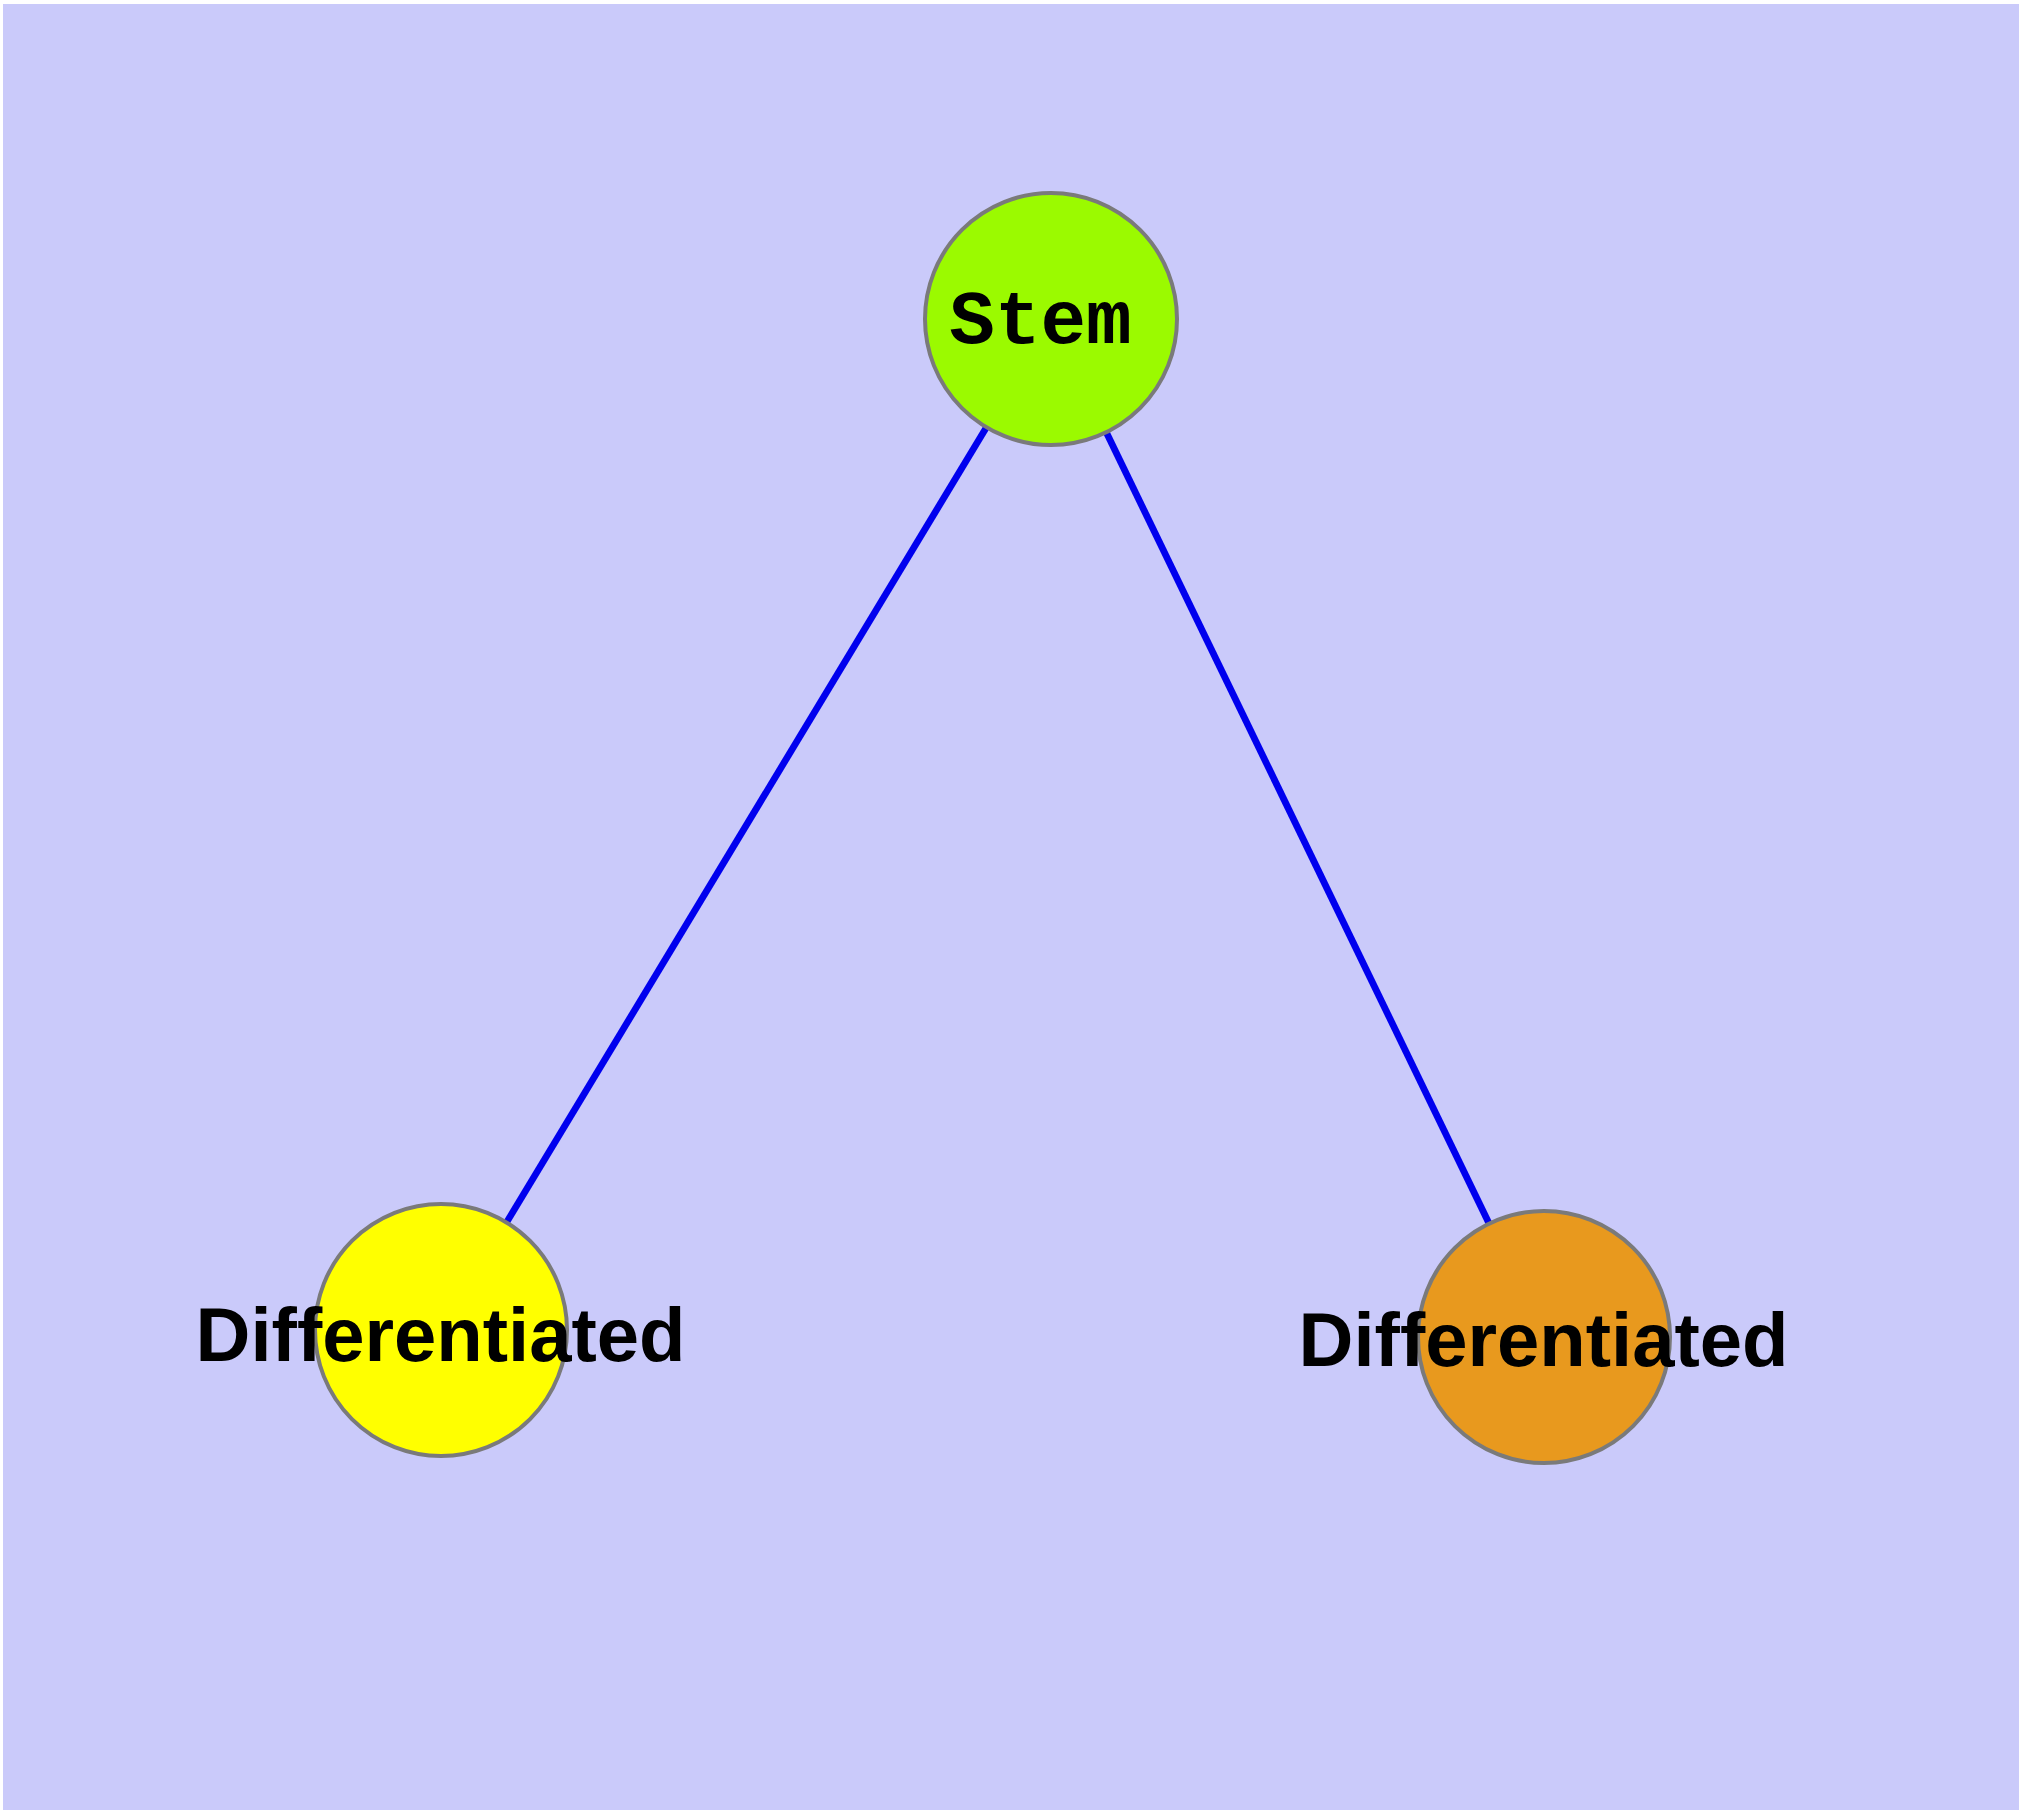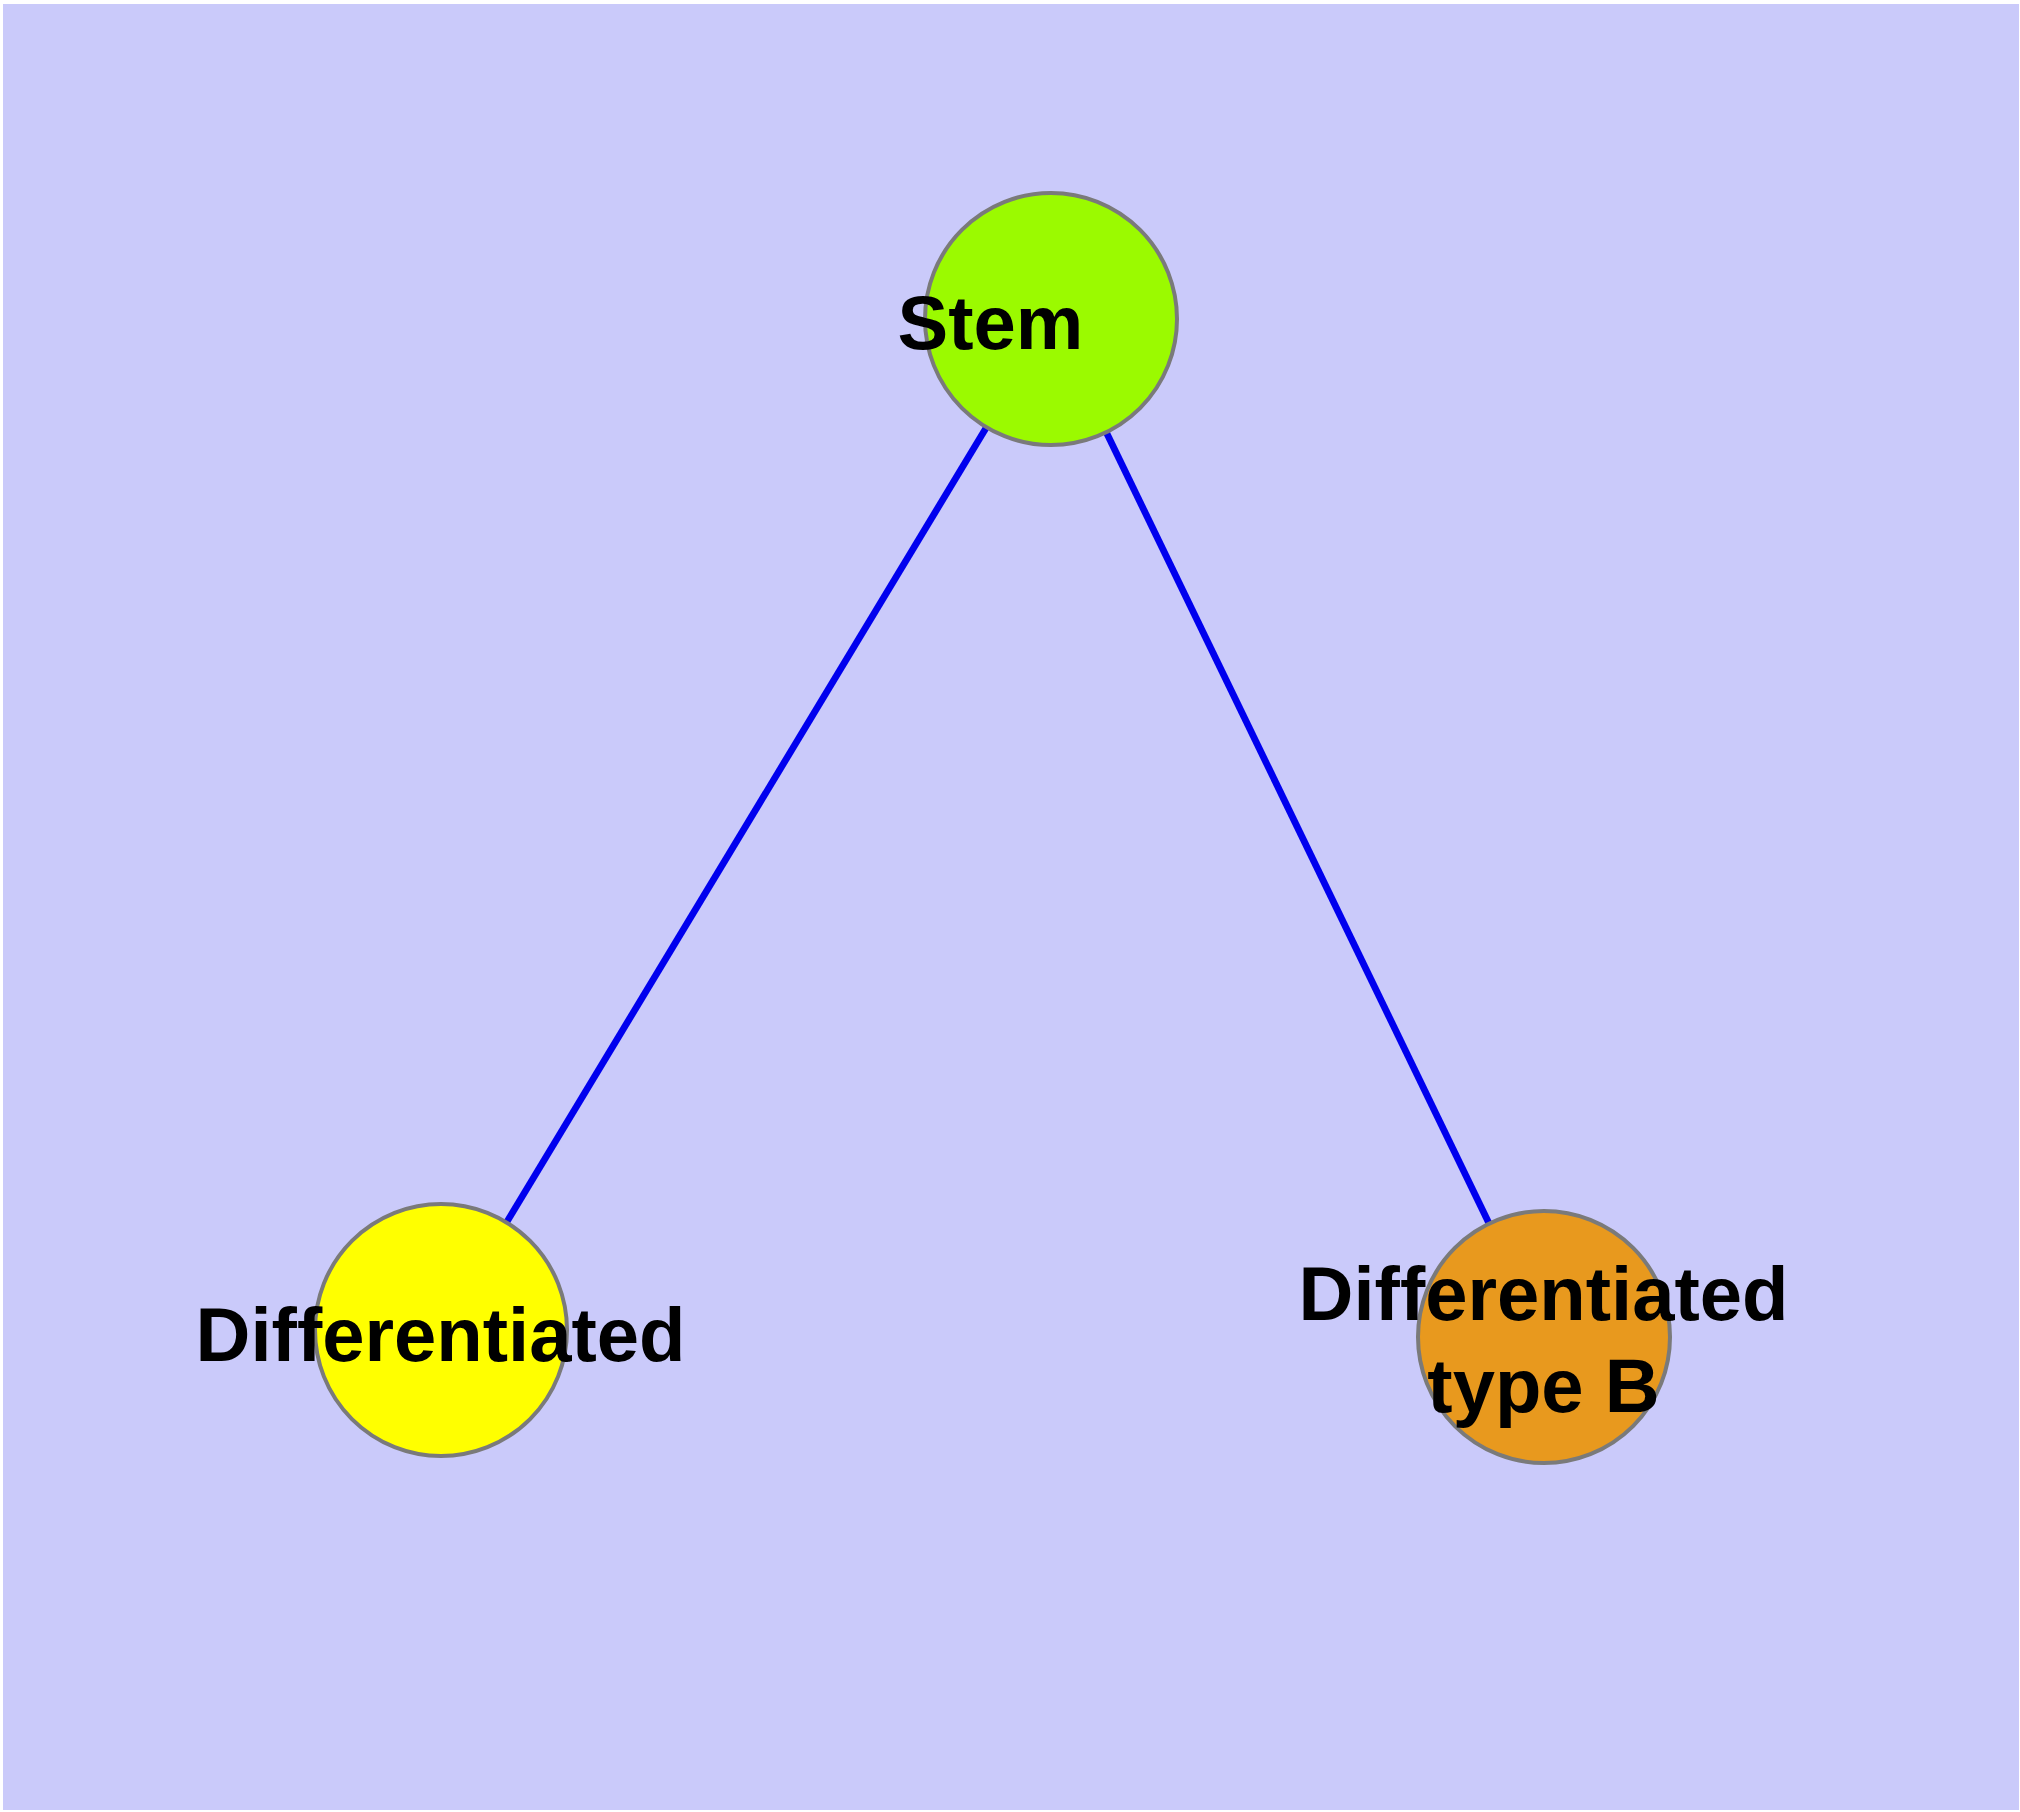--- a/index.html
+++ b/index.html
@@ -50,21 +50,21 @@
   .node-label {
     position: absolute;
     transform: translate(-50%, -50%);
     color: #000000;
     font-weight: bold;
     font-size: 76px;
     line-height: 92px;
     text-align: center;
     white-space: nowrap;
   }
-  .label-stem   { left: 988px; top: 319px;  }
+  .label-stem   { left: 1038px; top: 319px; font-family: Liberation Mono, monospace;  }
   .label-type-a { left: 438px;  top: 1331px; }
   .label-type-b { left: 1541px; top: 1336px; }
 </style>
 </head>
 <body>
 
 <div class="stage">
   <div class="canvas" style="background: rgb(202, 202, 250);">
 
     <svg class="edges" viewBox="0 0 2384 2138" xmlns="http://www.w3.org/2000/svg">
@@ -79,18 +79,17 @@
     <div class="node node-type-b" style="background: rgb(232, 153, 30); border-color: rgb(122, 122, 122);"></div>
 
     <div class="node-label label-stem" style="color: rgb(0, 0, 0);">Stem</div>
 
     <div class="node-label label-type-a" style="color: rgb(0, 0, 0);">
       <div>Differentiated</div>
     </div>
 
     <div class="node-label label-type-b" style="color: rgb(0, 0, 0);">
       <div>Differentiated</div>
-      <div>type B</div>
     </div>
 
   </div>
 </div>
 
 
 </body></html>

